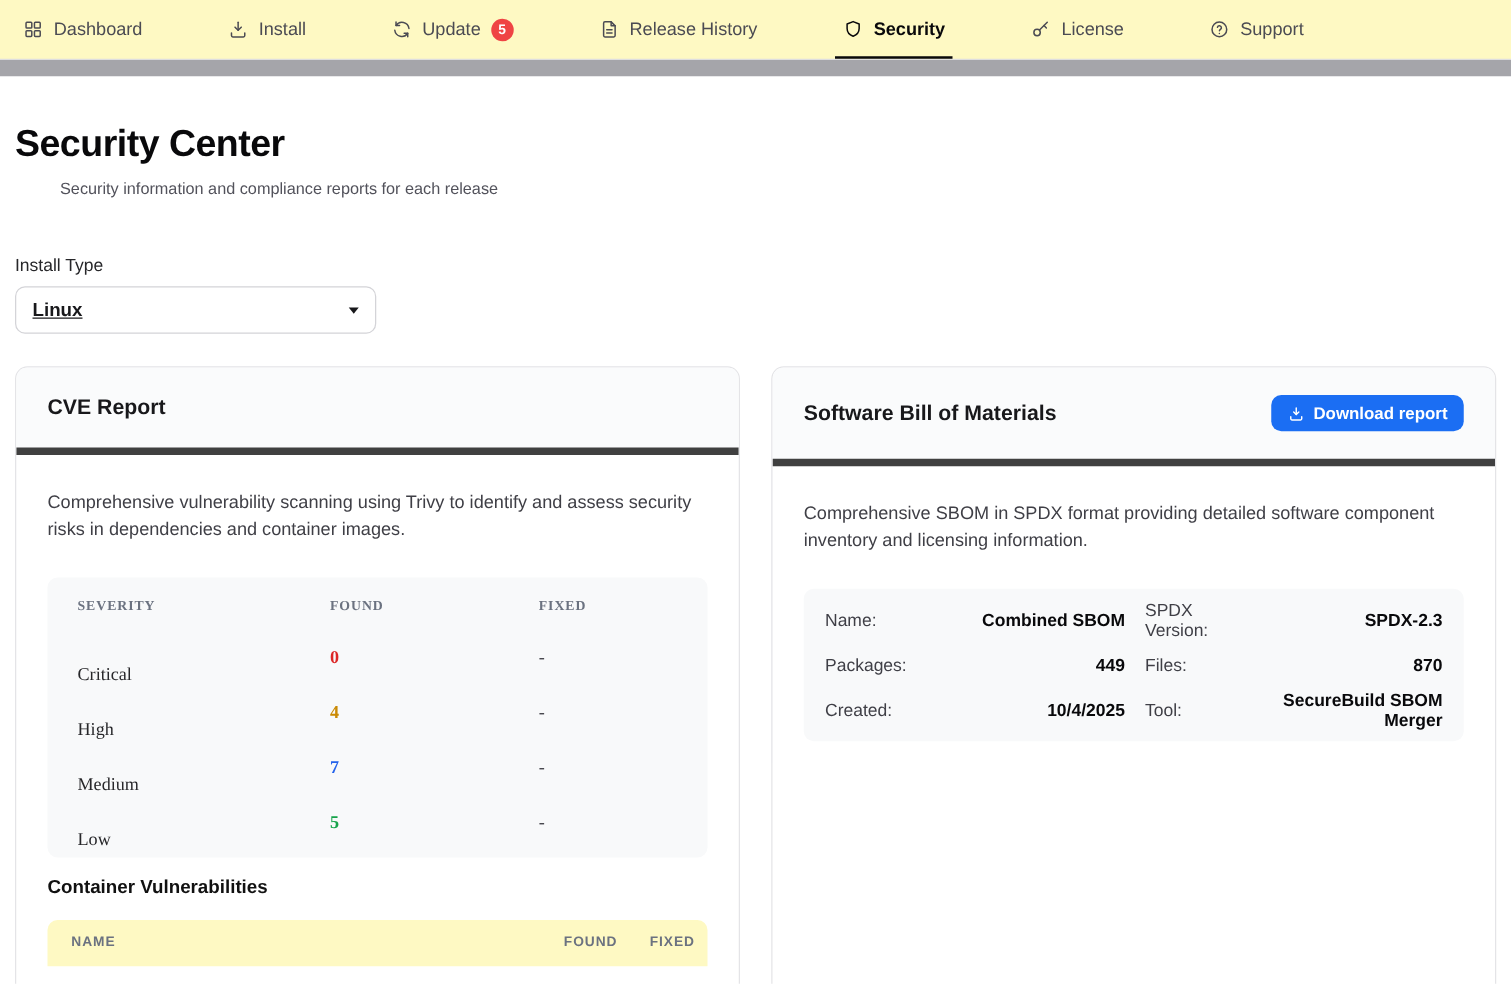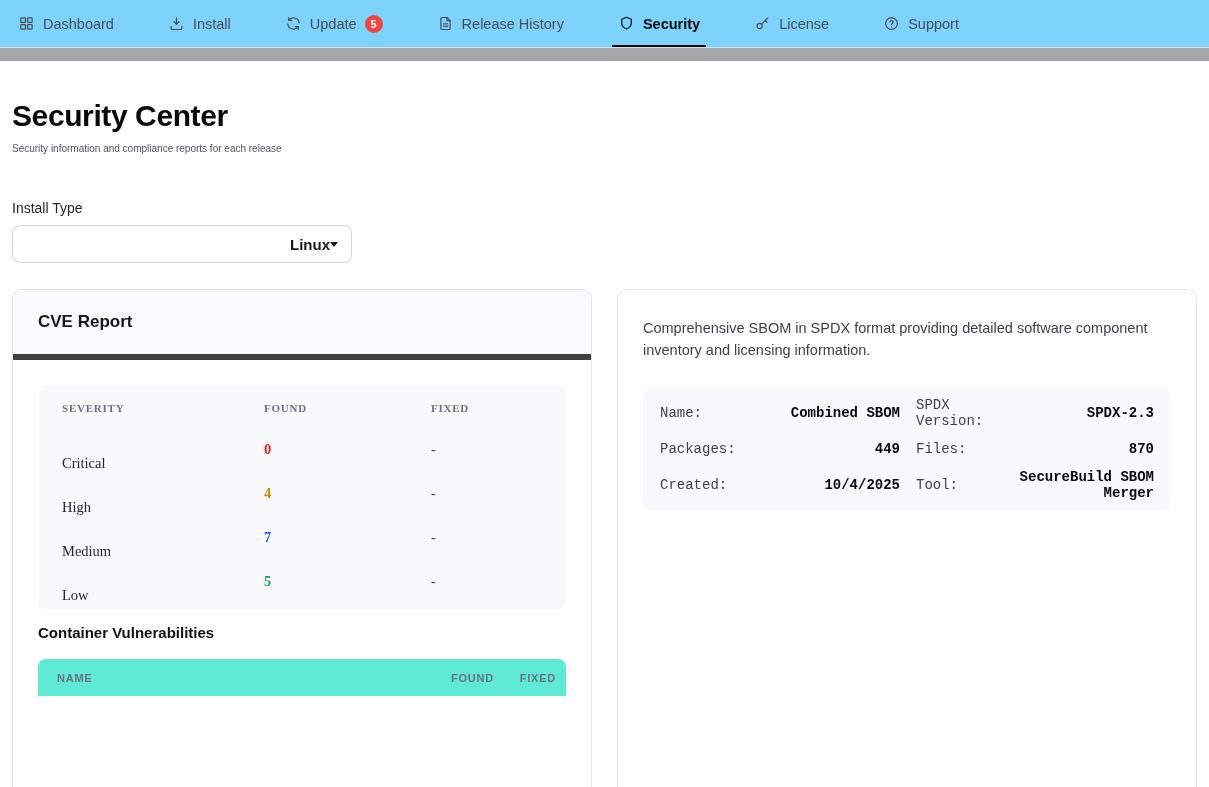--- a/index.html
+++ b/index.html
@@ -1,46 +1,46 @@
 <!DOCTYPE html>
 <html><head>
 <meta charset="utf-8">
 <style>
   * { margin:0; padding:0; box-sizing:border-box; }
   html,body { width:1209px; height:787px; overflow:hidden; background:#fff;
     font-family:"Liberation Sans", sans-serif; color:#18181b; }
 
   
-  nav { height:48px; background:#7dd3fc; display:flex; align-items:center;
-    padding:0 16px; gap:50px; border-bottom:1px solid #dededf; }
+  nav { height:48px; background:#fef9c3; display:flex; align-items:center;
+    padding:0 16px; gap:64px; border-bottom:1px solid #dededf; }
   .nav-item { position:relative; height:100%; display:flex; align-items:center;
     gap:8px; font-size:14.5px; color:#4b4b53; cursor:pointer; padding:0 2px; }
   .nav-item svg { width:17px; height:17px; stroke:currentColor; fill:none;
     stroke-width:1.7; stroke-linecap:round; stroke-linejoin:round; flex:none; }
   .nav-item.active { color:#09090b; font-weight:700; }
   .nav-item.active::after { content:""; position:absolute; left:-4px; right:-4px;
     bottom:0; height:2px; background:#09090b; }
   .badge { background:#ef4444; color:#fff; font-size:11px; font-weight:700;
     min-width:18px; height:18px; border-radius:9px; display:flex;
     align-items:center; justify-content:center; padding:0 5px; }
 
   .gray-band { height:13px; background:#a5a5aa; }
 
   
   main { padding:0 12px; }
   h1 { margin:38px 0 10px; font-size:30px; font-weight:700; letter-spacing:-0.4px; color:#09090b; }
-  .subtitle { font-size:10px; color:#52525b; margin-bottom:46px; }
+  .subtitle { font-size:13px; color:#52525b; margin-bottom:46px;margin-left:36px; }
 
   
   .filters { display:grid; grid-template-columns:1fr 1fr; column-gap:36px; margin-bottom:26px; }
   .filter-label { display:block; font-size:14px; color:#27272a; margin-bottom:9px; }
   .select { height:38px; border:1px solid #d4d4d8; border-radius:8px; background:#fff;
     display:flex; align-items:center; padding:0 13px; cursor:pointer; }
   .select .value { font-size:15px; font-weight:700; color:#18181b; }
-  .select-install { width:340px; justify-content:flex-end; }
+  .select-install { width:289px; justify-content:space-between;text-decoration:underline; }
   .select-release { width:288px; }
   .sel-hint { margin-left:auto; margin-right:8px; font-size:11.5px; color:#8d8d95; }
   .caret { width:0; height:0; border-left:4px solid transparent;
     border-right:4px solid transparent; border-top:5px solid #18181b; flex:none; }
 
   
   .cards { display:grid; grid-template-columns:1fr 1fr; gap:25px; align-items:stretch; }
   .card { border:1px solid #e4e4e7; border-radius:10px; background:#fff;
     overflow:hidden; min-height:600px; }
   .card-header { padding:22px 25px; background:#fafbfc; border-bottom:6px solid #404040;
@@ -53,32 +53,32 @@
   .sev-table { background:#f8f9fa; border-radius:8px; padding:4px 0 6px; }
   .sev-row { display:grid; grid-template-columns:202px 167px 1fr; align-items:center;
     padding:0 24px; height:44px;font-family:Liberation Serif, serif; }
   .sev-row.head { height:38px; }
   .th { font-size:11px; font-weight:700; letter-spacing:0.07em; color:#6b7280; }
   .sev-name { font-size:14.5px; color:#27272a;margin-top:28px; }
   .sev-found { font-size:14.5px; font-weight:700; }
   .sev-fixed { font-size:14.5px; color:#3f3f46; }
 
   .cv-title { font-size:15px; font-weight:700; color:#111; margin:15px 0 18px; }
-  .cv-head { background:#5eead4; border-radius:8px 8px 0 0; display:grid;
+  .cv-head { background:#fef9c3; border-radius:8px 8px 0 0; display:grid;
     grid-template-columns:1fr 90px 62px; align-items:center; height:37px;
     padding:0 10px 0 19px; }
   .cv-head .right { text-align:right; }
 
   
   .download-btn { display:flex; align-items:center; gap:7px; background:#1b6ef3;
     color:#fff; border:none; border-radius:8px; font-family:inherit;
     font-size:13.5px; font-weight:600; padding:7px 13px; cursor:pointer; }
   .download-btn svg { width:14px; height:14px; stroke:#fff; fill:none;
     stroke-width:2; stroke-linecap:round; stroke-linejoin:round; }
-  .info-grid { background:#f8f9fa; border-radius:8px; padding:7px 17px;font-family:Liberation Mono, monospace; }
+  .info-grid { background:#f8f9fa; border-radius:8px; padding:7px 17px; }
   .info-row { display:grid; grid-template-columns:85px 155px 95px 1fr;
     align-items:center; height:36px; }
   .info-label { font-size:14px; color:#3f3f46; }
   .info-label.second { padding-left:16px; }
   .info-value { font-size:14px; font-weight:700; color:#09090b; text-align:right; }
 </style>
 </head>
 <body>
 
 <nav>
@@ -157,20 +157,21 @@
     </div>
   </div>
 
   <div class="cards">
 
     <section class="card">
       <div class="card-header">
         <h2>CVE Report</h2>
       </div>
       <div class="card-body">
+        <p class="desc">Comprehensive vulnerability scanning using Trivy to identify and assess security risks in dependencies and container images.</p>
 
         <div class="sev-table">
           <div class="sev-row head">
             <span class="th">SEVERITY</span>
             <span class="th">FOUND</span>
             <span class="th">FIXED</span>
           </div>
           <div class="sev-row">
             <span class="sev-name">Critical</span>
             <span class="sev-found" style="color: rgb(220, 38, 38);">0</span>
@@ -196,20 +197,31 @@
         <h3 class="cv-title">Container Vulnerabilities</h3>
         <div class="cv-head">
           <span class="th">NAME</span>
           <span class="th right">FOUND</span>
           <span class="th right">FIXED</span>
         </div>
       </div>
     </section>
 
     <section class="card">
+      <div class="card-header">
+        <h2>Software Bill of Materials</h2>
+        <button class="download-btn">
+          <svg viewBox="0 0 24 24">
+            <path d="M12 4v9"></path>
+              <path d="M8.5 9.5 12 13l3.5-3.5"></path>
+              <path d="M4.5 16v3a1.5 1.5 0 0 0 1.5 1.5h12a1.5 1.5 0 0 0 1.5-1.5v-3"></path>
+          </svg>
+          <span>Download report</span>
+        </button>
+      </div>
       <div class="card-body">
         <p class="desc">Comprehensive SBOM in SPDX format providing detailed software component inventory and licensing information.</p>
 
         <div class="info-grid">
           <div class="info-row">
             <span class="info-label">Name:</span>
             <span class="info-value">Combined SBOM</span>
             <span class="info-label second">SPDX Version:</span>
             <span class="info-value">SPDX-2.3</span>
           </div>

